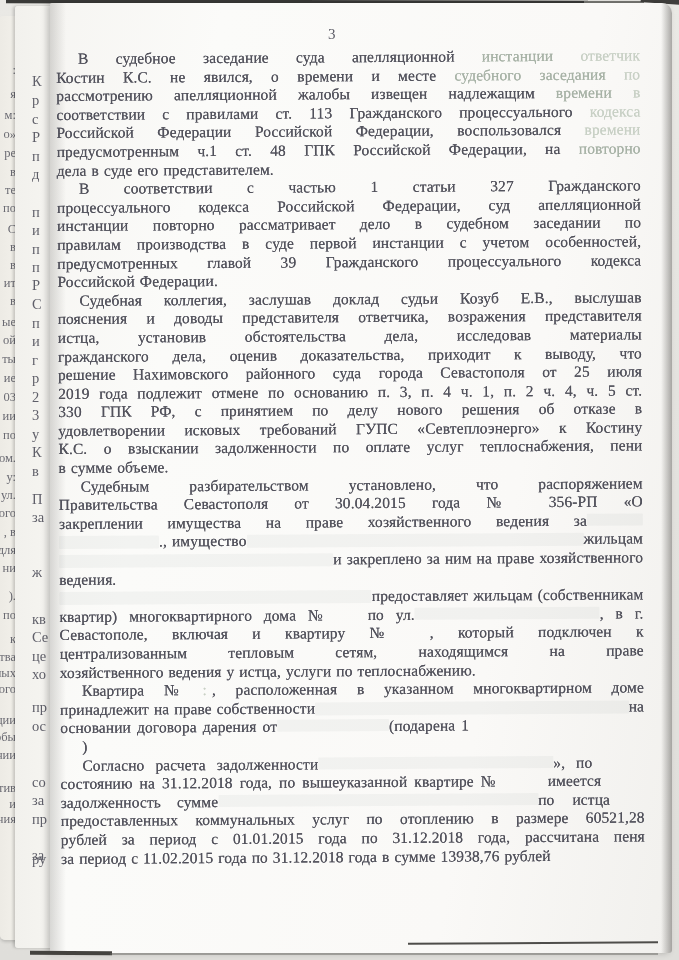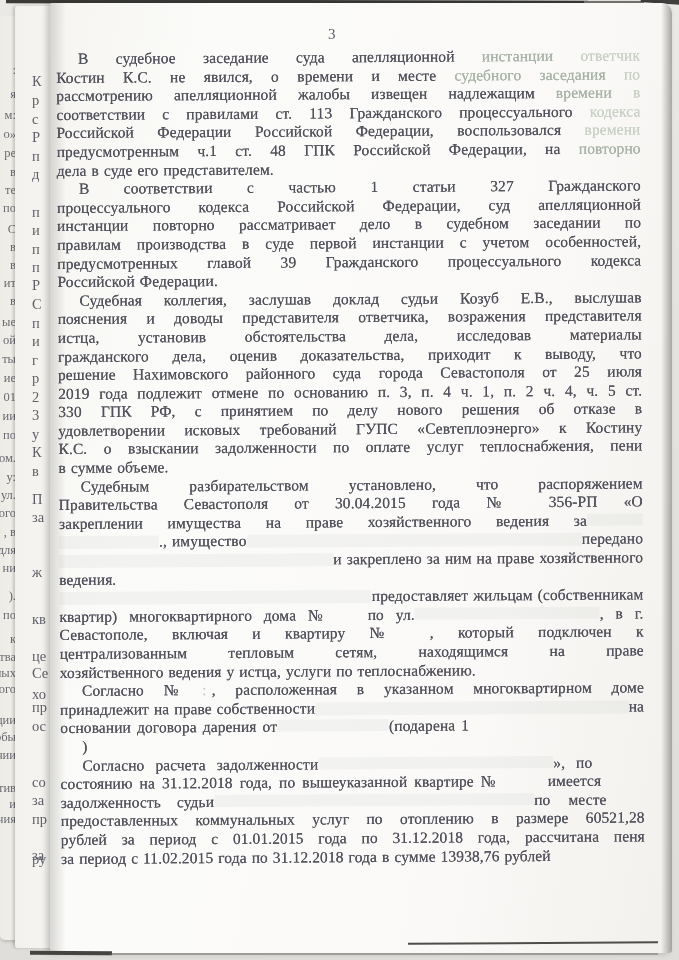--- a/index.html
+++ b/index.html
@@ -67,21 +67,21 @@
       <div class="frag" style="top: 186px;">по</div>
       <div class="frag" style="top: 207px;">С</div>
       <div class="frag" style="top: 225px;">в</div>
       <div class="frag" style="top: 243px;">в</div>
       <div class="frag" style="top: 261px;">ит</div>
       <div class="frag" style="top: 279px;">в</div>
       <div class="frag" style="top: 300px;">ые</div>
       <div class="frag" style="top: 318px;">ой</div>
       <div class="frag" style="top: 337px;">ты</div>
       <div class="frag" style="top: 356px;">ие</div>
-      <div class="frag" style="top: 375px;">01</div>
+      <div class="frag" style="top: 375px;">03</div>
       <div class="frag" style="top: 394px;">ии</div>
       <div class="frag" style="top: 413px;">по</div>
       <div class="frag" style="top: 436px;">ом.</div>
       <div class="frag" style="top: 455px;">у:</div>
       <div class="frag" style="top: 473px;">ул.</div>
       <div class="frag" style="top: 491px;">ого</div>
       <div class="frag" style="top: 510px;">, в</div>
       <div class="frag" style="top: 528px;">для</div>
       <div class="frag" style="top: 546px;">ни</div>
       <div class="frag" style="top: 574px;">).</div>
@@ -116,23 +116,23 @@
       <div class="frag" style="top: 365px;">р</div>
       <div class="frag" style="top: 384px;">2</div>
       <div class="frag" style="top: 402px;">3</div>
       <div class="frag" style="top: 421px;">у</div>
       <div class="frag" style="top: 439px;">К</div>
       <div class="frag" style="top: 458px;">в</div>
       <div class="frag" style="top: 486px;">П</div>
       <div class="frag" style="top: 504px;">за</div>
       <div class="frag" style="top: 559px;">ж</div>
       <div class="frag" style="top: 606px;">кв</div>
-      <div class="frag" style="top: 624px; margin-top: 36px;">Се</div>
+      <div class="frag" style="top: 624px;">Се</div>
       <div class="frag" style="top: 643px;">це</div>
-      <div class="frag" style="top: 661px; margin-top: 20px;">хо</div>
+      <div class="frag" style="top: 661px;">хо</div>
       <div class="frag" style="top: 694px;">пр</div>
       <div class="frag" style="top: 713px;">ос</div>
       <div class="frag" style="top: 769px;">со</div>
       <div class="frag" style="top: 787px;">за</div>
       <div class="frag" style="top: 806px;">пр</div>
       <div class="frag" style="top: 846px;">ру</div>
       <div class="frag" style="top: 842px;">за</div>
     </div>
 
   <div class="page">
@@ -169,52 +169,52 @@
           <div class="line plain"><span class="seg">в сумме объеме.</span></div>
         </div>
         <div class="para">
           <div class="line just ind"><span class="seg">Судебным разбирательством установлено, что распоряжением</span></div>
           <div class="line just"><span class="seg">Правительства Севастополя от 30.04.2015 года № 356-РП «О</span></div>
           <div class="line just"><span class="seg">закреплении имущества на праве хозяйственного ведения за</span><span class="gap red" style="width: 56px;"></span></div>
           <div class="line flex">
             <span class="gap red" style="flex: 0 0 100px;"></span>
             <span class="seg">., имущество</span>
             <span class="gap red" style="flex: 1 0 40px;"></span>
-            <span class="seg">передано</span>
+            <span class="seg">жильцам</span>
           </div>
           <div class="line flex">
             <span class="gap red" style="flex: 1 0 140px;"></span>
             <span class="seg">и закреплено за ним на праве хозяйственного</span>
           </div>
           <div class="line plain"><span class="seg">ведения.</span></div>
         </div>
         <div class="para">
           <div class="line flex">
             <span class="gap red" style="flex: 1 0 150px;"></span>
             <span class="seg">предоставляет жильцам (собственникам</span>
           </div>
           <div class="line just"><span class="seg">квартир) многоквартирного дома №</span><span class="gap" style="width: 38px;"></span><span class="seg">по ул.</span><span class="gap red" style="width: 185px;"></span><span class="seg">, в г.</span></div>
           <div class="line just"><span class="seg">Севастополе, включая и квартиру №</span><span class="gap" style="width: 26px;"></span><span class="seg">, который подключен к</span></div>
           <div class="line just"><span class="seg">централизованным тепловым сетям, находящимся на праве</span></div>
           <div class="line plain"><span class="seg">хозяйственного ведения у истца, услуги по теплоснабжению.</span></div>
         </div>
         <div class="para">
-          <div class="line just ind"><span class="seg">Согласно №</span><span class="gap" style="width: 9px;"></span><span class="seg f2">:</span><span class="gap" style="width: 5px;"></span><span class="seg">, расположенная в указанном многоквартирном доме</span></div>
+          <div class="line just ind"><span class="seg">Квартира №</span><span class="gap" style="width: 9px;"></span><span class="seg f2">:</span><span class="gap" style="width: 5px;"></span><span class="seg">, расположенная в указанном многоквартирном доме</span></div>
           <div class="line flex">
             <span class="seg">принадлежит на праве собственности</span>
             <span class="gap red" style="flex: 1 0 40px;"></span>
             <span class="seg">на</span>
           </div>
           <div class="line plain" style="word-spacing: 2px;"><span class="seg">основании договора дарения от</span><span class="gap red" style="width: 112px;"></span><span class="seg">(подарена 1</span></div>
           <div class="line plain ind"><span class="seg">)</span></div>
         </div>
         <div class="para">
           <div class="line plain ind" style="word-spacing: 7px;"><span class="seg">Согласно расчета задолженности</span><span class="gap red" style="width: 235px;"></span><span class="seg">», по</span></div>
           <div class="line plain" style="word-spacing: 3px;"><span class="seg">состоянию на 31.12.2018 года, по вышеуказанной квартире №</span><span class="gap" style="width: 52px;"></span><span class="seg">имеется</span></div>
-          <div class="line plain" style="word-spacing: 4px;"><span class="seg">задолженность</span><span class="gap" style="width: 16px;"></span><span class="seg">судьи</span><span class="gap red" style="width: 320px;"></span><span class="seg">по</span><span class="gap" style="width: 18px;"></span><span class="seg">месте</span></div>
+          <div class="line plain" style="word-spacing: 4px;"><span class="seg">задолженность</span><span class="gap" style="width: 16px;"></span><span class="seg">сумме</span><span class="gap red" style="width: 320px;"></span><span class="seg">по</span><span class="gap" style="width: 18px;"></span><span class="seg">истца</span></div>
           <div class="line just"><span class="seg">предоставленных коммунальных услуг по отоплению в размере 60521,28</span></div>
           <div class="line just"><span class="seg">рублей за период с 01.01.2015 года по 31.12.2018 года, рассчитана пеня</span></div>
           <div class="line plain"><span class="seg">за период с 11.02.2015 года по 31.12.2018 года в сумме 13938,76 рублей</span></div>
         </div>
       </div>
     <div class="rightshade"></div>
   </div>
 
   <div class="botline1"></div>
   <div class="botline2"></div>

